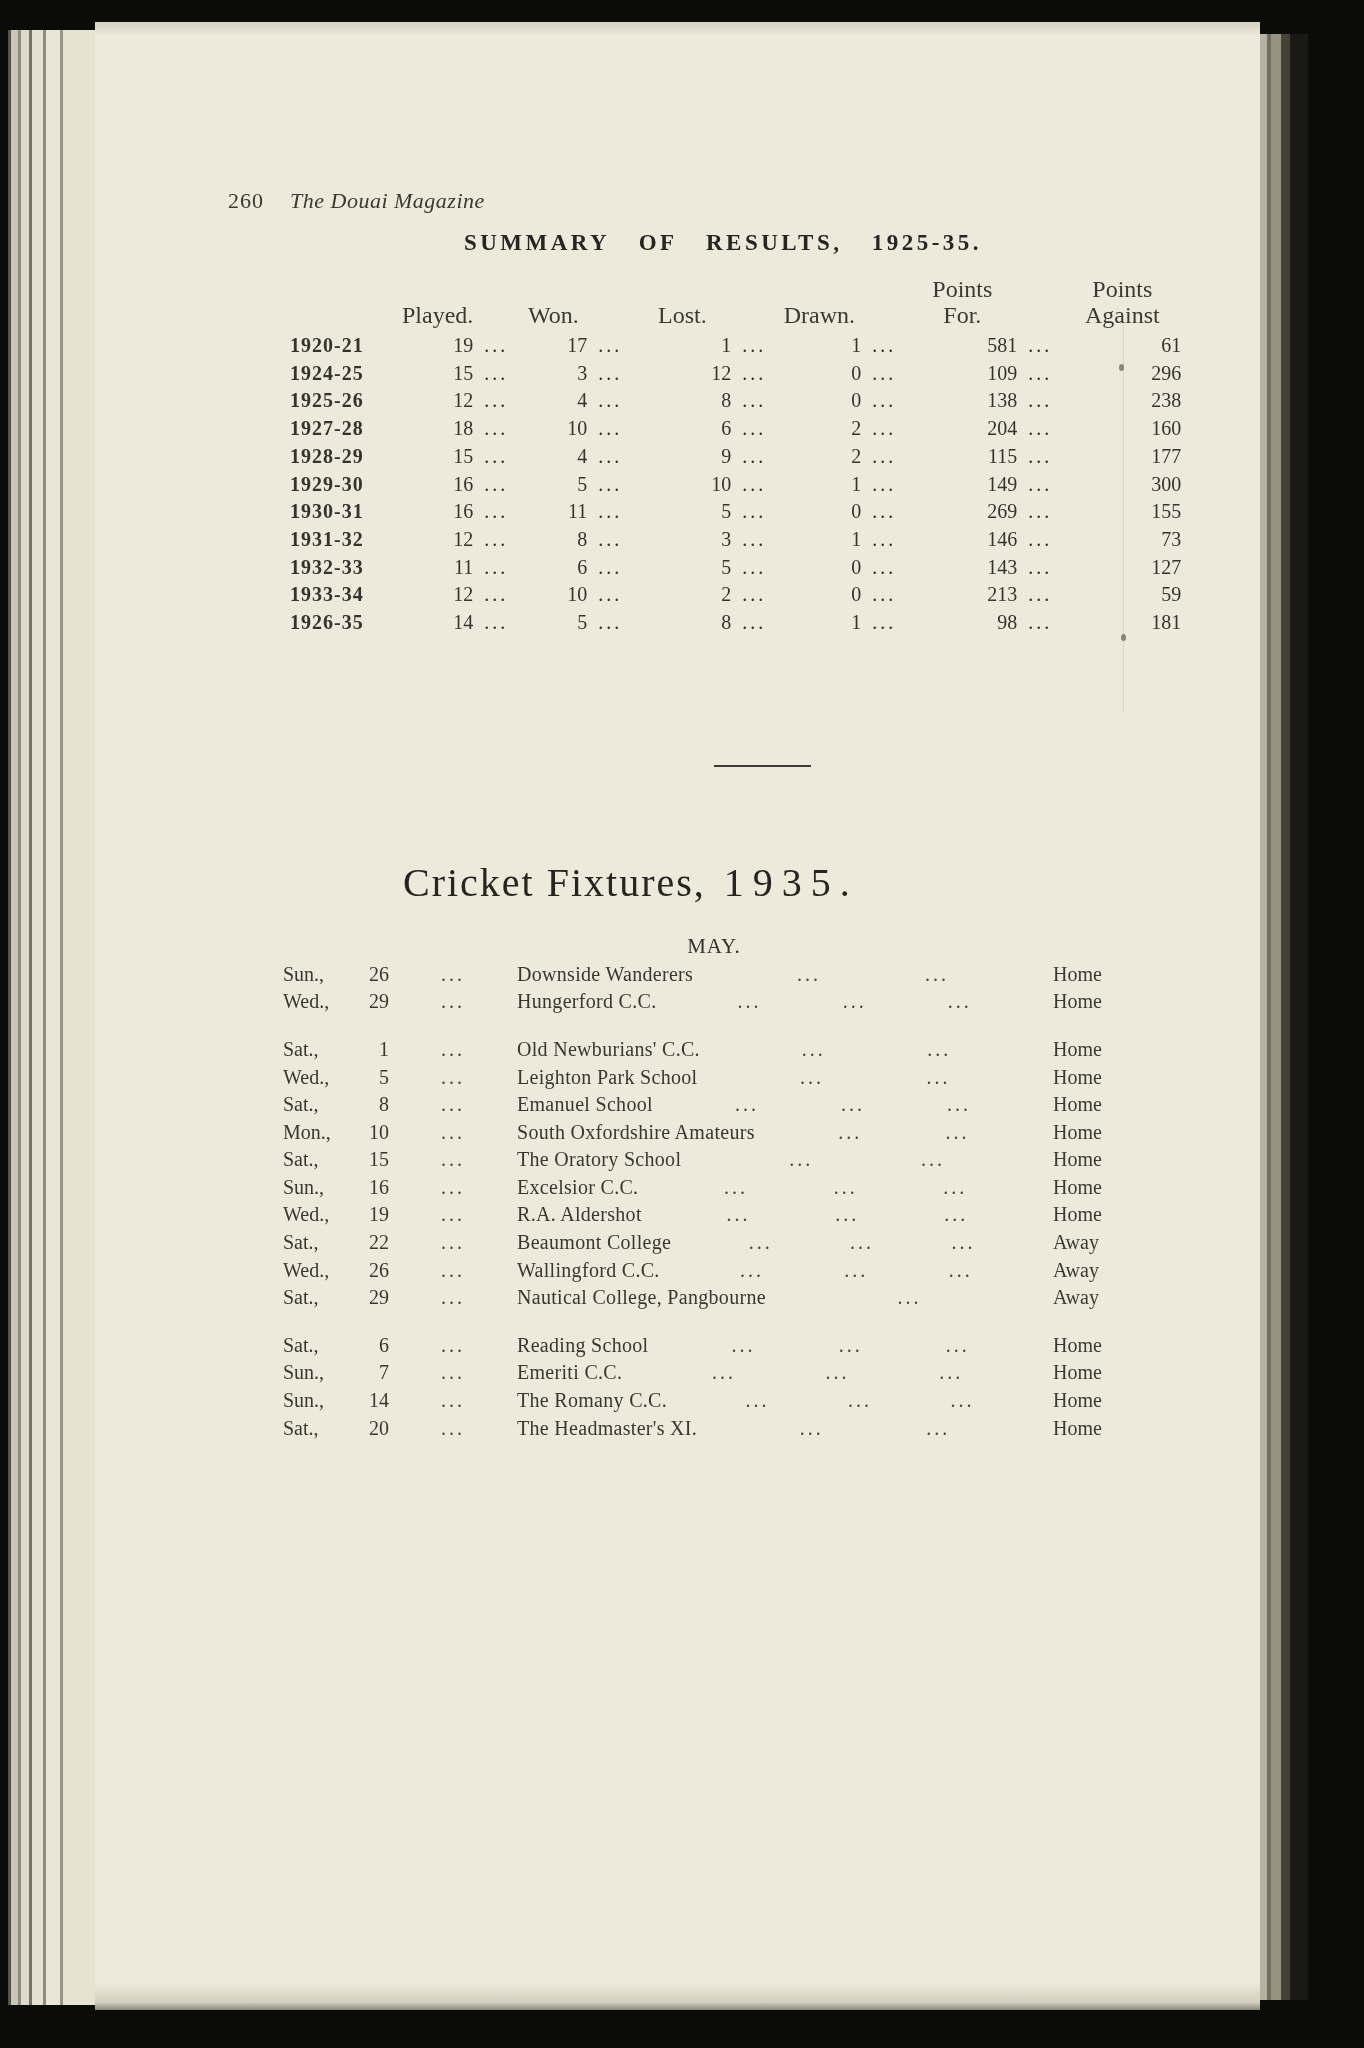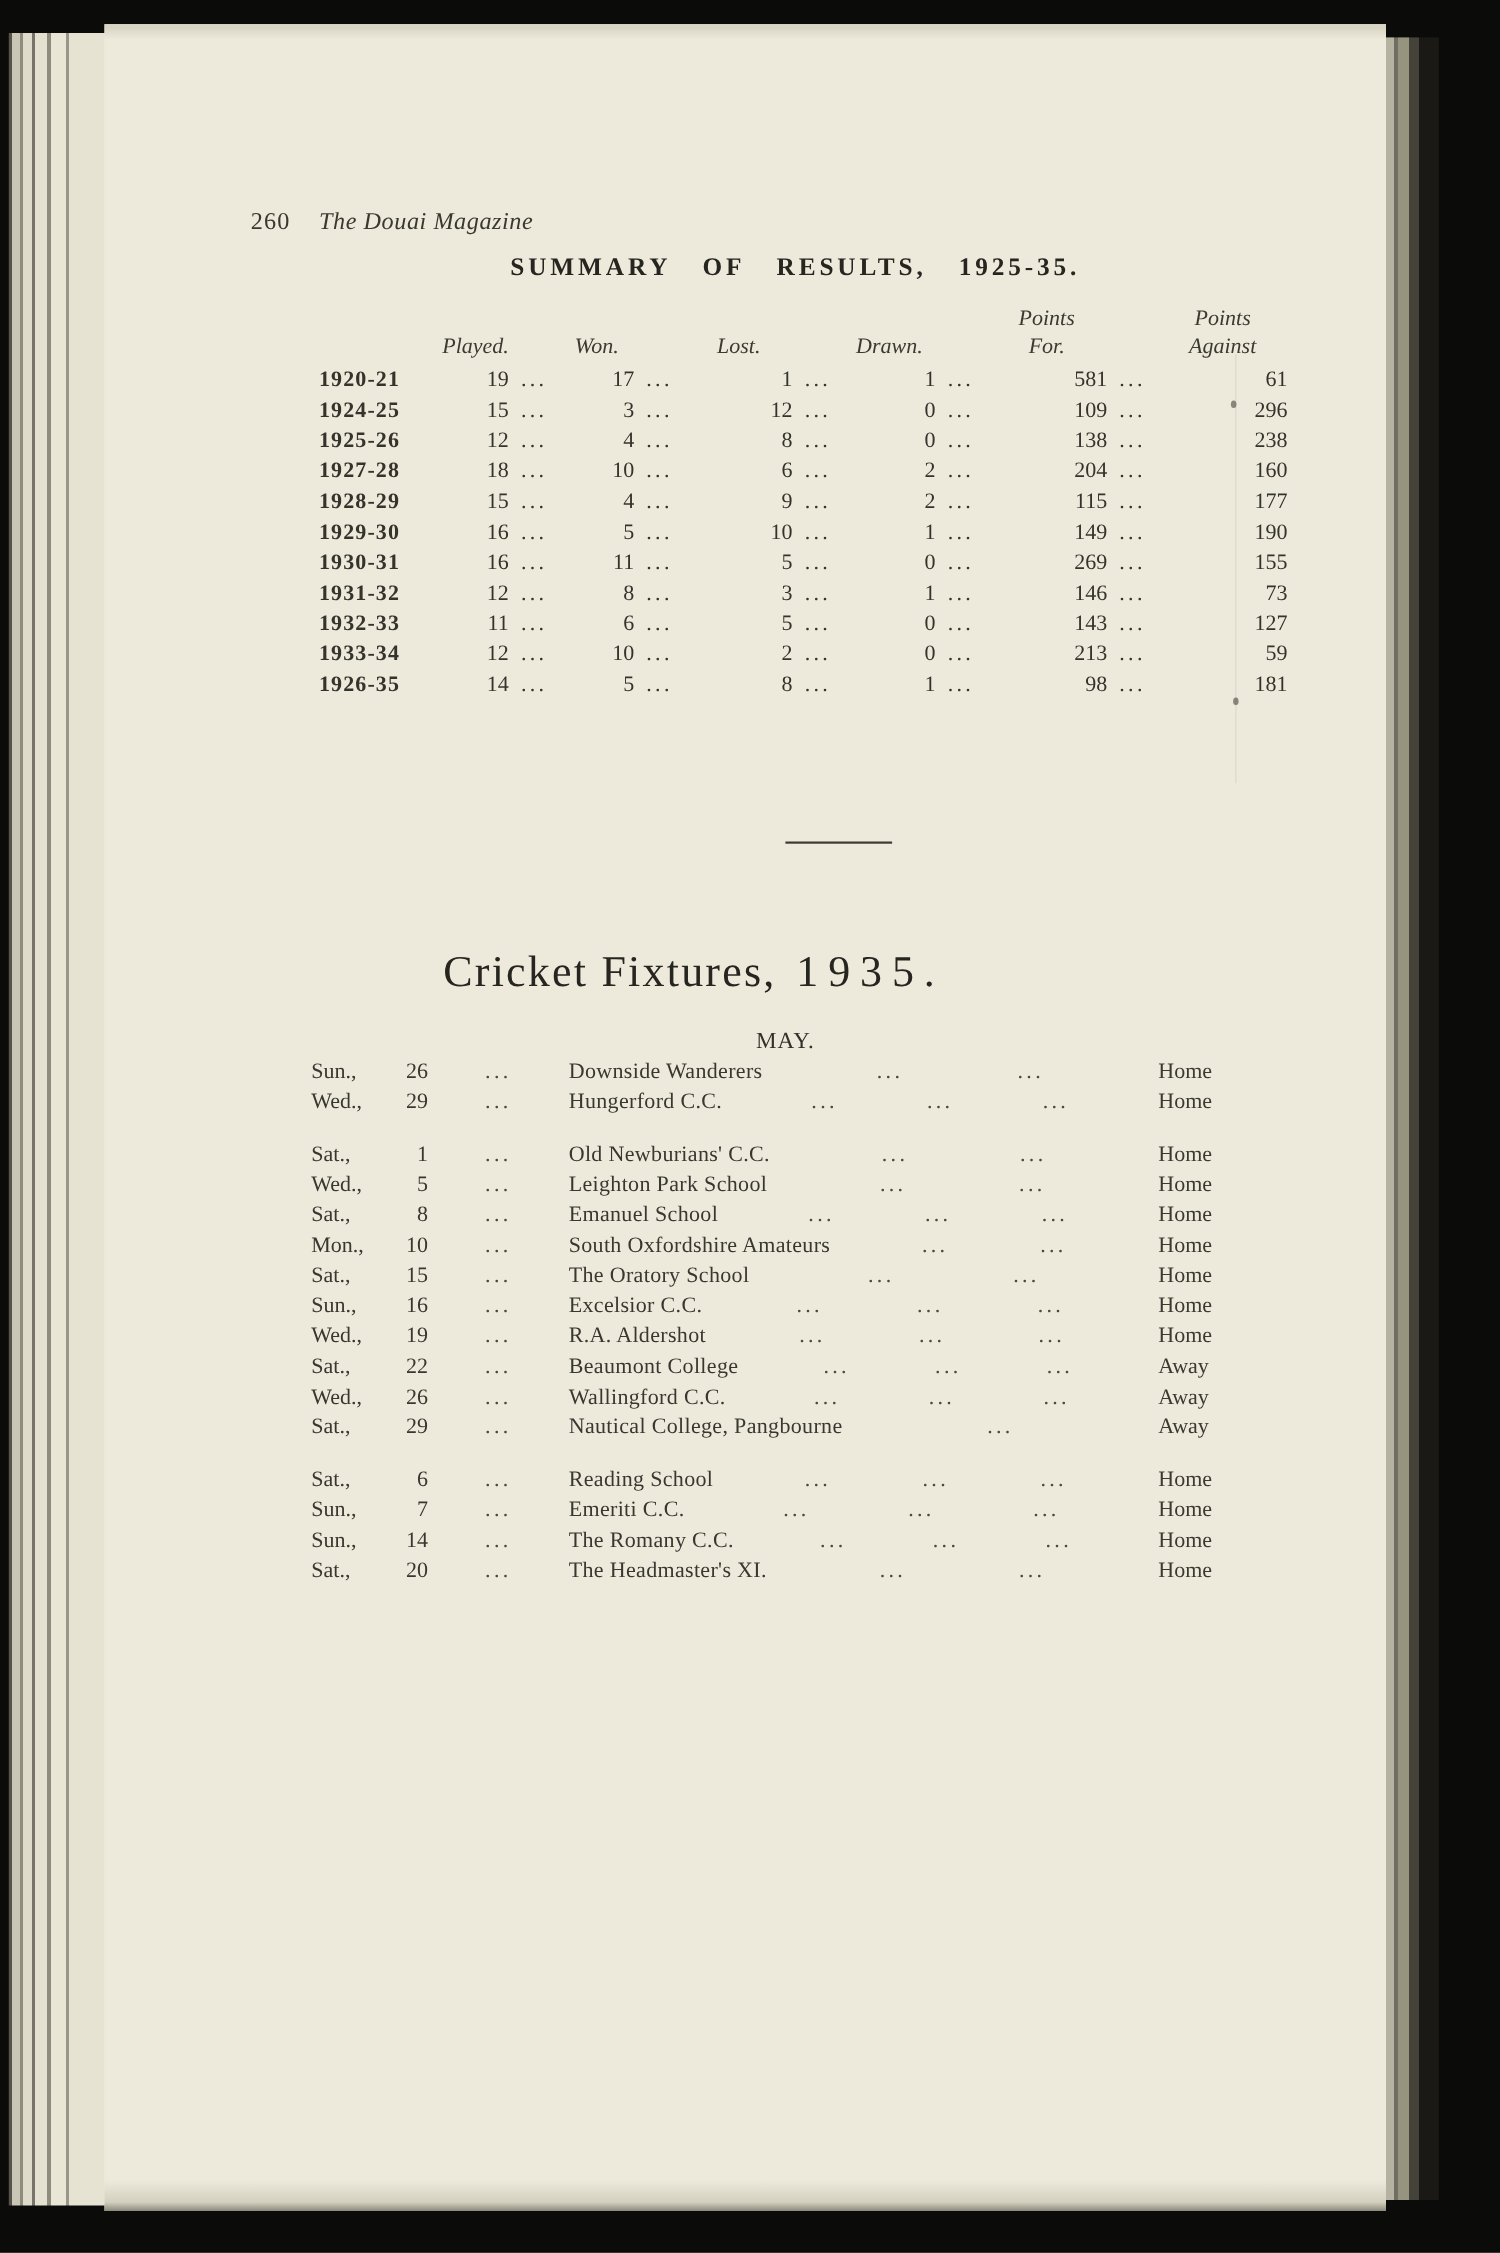--- a/index.html
+++ b/index.html
@@ -50,21 +50,21 @@
   }
   table.summary col.c-season{width:112px;}
   table.summary col.c-num1{width:60px;}
   table.summary col.c-dots{width:46px;}
   table.summary col.c-num2{width:68px;}
   table.summary col.c-num3{width:98px;}
   table.summary col.c-num4{width:84px;}
   table.summary col.c-num5{width:110px;}
   table.summary col.c-num6{width:118px;}
   table.summary th{
-    font-weight:normal;font-style:italic;font-size:20px;color:#3b3a31;
+    font-weight:normal;font-size:24px;color:#3b3a31;
     vertical-align:bottom;text-align:center;white-space:nowrap;overflow:visible;
     padding:0 0 4px 0;line-height:26px;
   }
   table.summary td{
     font-size:20px;line-height:27.7px;padding:0;white-space:nowrap;color:#35342c;
   }
   td.season{text-align:left;letter-spacing:1px;font-weight:bold;}
   td.num{text-align:right;}
   td.dots,.dots{color:#4a4940;letter-spacing:3px;text-align:center;}
   
@@ -232,21 +232,21 @@
             <td class="num">16</td>
             <td class="dots">...</td>
             <td class="num">5</td>
             <td class="dots">...</td>
             <td class="num">10</td>
             <td class="dots">...</td>
             <td class="num">1</td>
             <td class="dots">...</td>
             <td class="num">149</td>
             <td class="dots">...</td>
-            <td class="num">190</td>
+            <td class="num">300</td>
           </tr>
           <tr>
             <td class="season">1930-31</td>
             <td class="num">16</td>
             <td class="dots">...</td>
             <td class="num">11</td>
             <td class="dots">...</td>
             <td class="num">5</td>
             <td class="dots">...</td>
             <td class="num">0</td>

